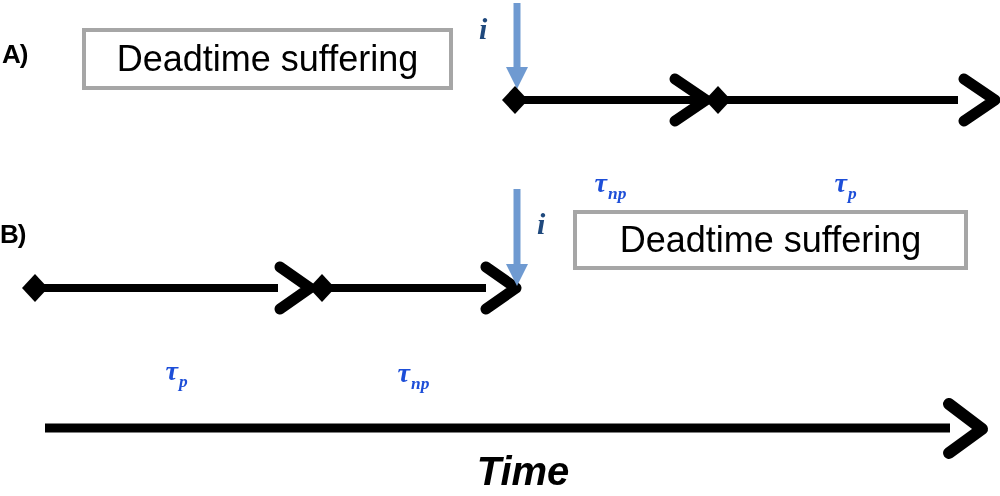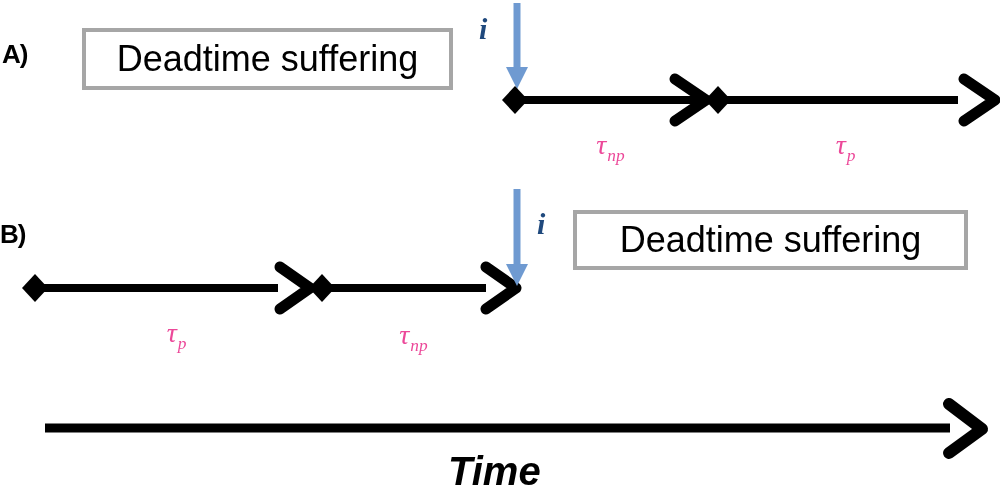--- a/index.html
+++ b/index.html
@@ -32,31 +32,31 @@
 
   .event-i{
     position:absolute;font-family:"Liberation Serif",serif;font-style:italic;font-weight:bold;
     font-size:30px;color:var(--event-label-blue,#1f497d);line-height:1;
   }
   .i-a{left:479px;top:14px}
   .i-b{left:537px;top:209px}
 
   .tau{
     position:absolute;width:70px;text-align:center;
-    font-family:"Liberation Serif",serif;font-weight:normal;font-style:italic;
-    font-size:28px;color:#ec4899;line-height:1;
+    font-family:"Liberation Serif",serif;font-weight:bold;font-style:italic;
+    font-size:28px;color:#1d4ed8;line-height:1;margin-top:38px;
   }
   .tau sub{font-size:0.62em;line-height:1;vertical-align:baseline;position:relative;top:0.38em;left:1px}
   .tau-a1{left:575px;top:131px}
   .tau-a2{left:810px;top:131px}
   .tau-b1{left:141px;top:319px}
   .tau-b2{left:378px;top:321px}
 
   .time-label{
-    position:absolute;left:448px;top:451px;width:150px;
+    position:absolute;left:448px;top:451px;width:150px;text-align:center;
     font-weight:bold;font-style:italic;font-size:40px;color:#000;line-height:1;
   }
 </style>
 </head>
 <body>
 
 <div class="fig">
 
   <svg viewBox="0 0 1000 496" aria-hidden="true">
 

